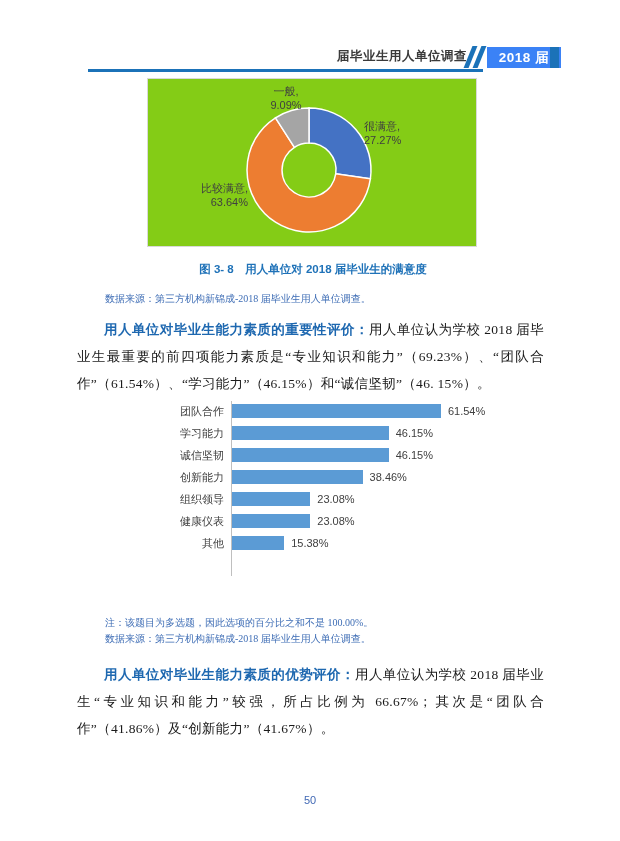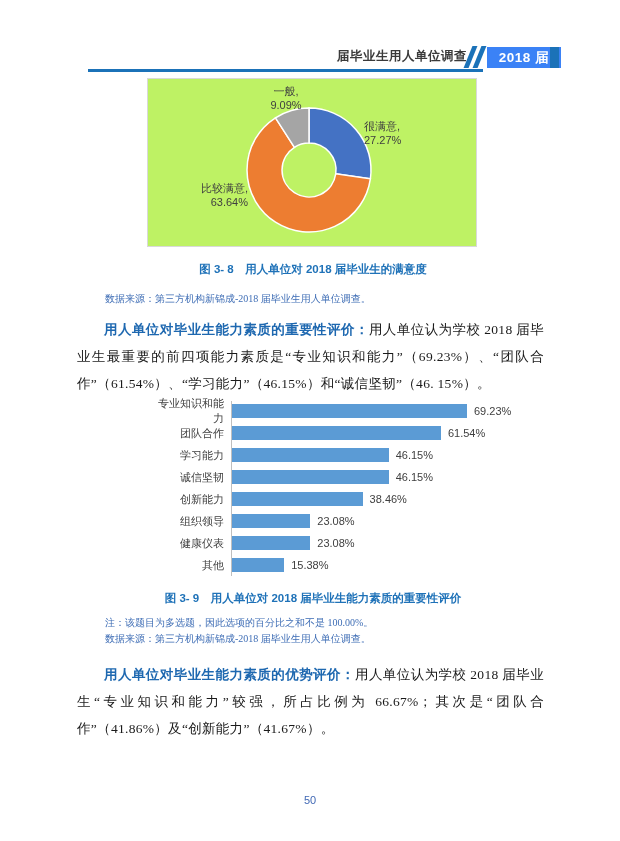--- a/index.html
+++ b/index.html
@@ -11,21 +11,21 @@
              font-size:12.5px;font-weight:bold;color:#3a3a3a;letter-spacing:.5px;}
   .hdr-slash{position:absolute;top:46px;width:5px;height:22px;background:#1b72b8;transform:skewX(-22deg);}
   .hdr-slash.s1{left:468px;} .hdr-slash.s2{left:477px;}
   .hdr-badge{position:absolute;top:47px;left:487px;width:74px;height:21px;background:#3b82f6;
              color:#fff;font-family:"Liberation Sans",sans-serif;font-weight:bold;font-size:13.5px;
              display:flex;align-items:center;justify-content:center;letter-spacing:.5px;text-align:center;}
   .hdr-square{position:absolute;top:47px;left:550px;width:9px;height:21px;background:#1b72b8;}
   .hdr-rule{position:absolute;top:69px;left:88px;width:395px;height:3px;background:#1b72b8;}
 
   
-  .donut-box{position:absolute;left:147px;top:78px;width:330px;height:169px;background:#bef264;
+  .donut-box{position:absolute;left:147px;top:78px;width:330px;height:169px;background:#84cc16;
              border:1px solid #d9d9d9;box-sizing:border-box;}
   .donut-box svg{position:absolute;left:0;top:0;}
   .dlabel{position:absolute;font-family:"Liberation Sans",sans-serif;font-size:11px;color:#404040;
           line-height:14px;white-space:pre-line;}
   .dlabel.l-top{left:103px;top:5px;width:70px;text-align:center;}
   .dlabel.l-right{left:216px;top:40px;text-align:left;}
   .dlabel.l-left{left:10px;top:102px;width:90px;text-align:right;}
 
   
   .fig-caption{position:absolute;left:0;right:0;text-align:center;
@@ -81,25 +81,20 @@
 
   <div class="fig-caption cap1">图 3- 8　用人单位对 2018 届毕业生的满意度</div>
   <div class="note note1">数据来源：第三方机构新锦成-2018 届毕业生用人单位调查。</div>
 
   <div class="para p1"><span class="lead">用人单位对毕业生能力素质的重要性评价：</span><span>用人单位认为学校 2018 届毕业生最重要的前四项能力素质是“专业知识和能力”（69.23%）、“团队合作”（61.54%）、“学习能力”（46.15%）和“诚信坚韧”（46. 15%）。</span></div>
 
   <div class="barchart">
     <div class="axis"></div>
     <div id="bar-rows">
         <div class="bar-row">
-          <div class="bar-cat">专业知识和能力</div>
-          <div class="bar-rect" style="width: 235px; background: rgb(91, 155, 213);"></div>
-          <div class="bar-val">69.23%</div>
-        </div>
-        <div class="bar-row">
           <div class="bar-cat">团队合作</div>
           <div class="bar-rect" style="width: 208.9px; background: rgb(91, 155, 213);"></div>
           <div class="bar-val">61.54%</div>
         </div>
         <div class="bar-row">
           <div class="bar-cat">学习能力</div>
           <div class="bar-rect" style="width: 156.7px; background: rgb(91, 155, 213);"></div>
           <div class="bar-val">46.15%</div>
         </div>
         <div class="bar-row">
@@ -123,21 +118,20 @@
           <div class="bar-val">23.08%</div>
         </div>
         <div class="bar-row">
           <div class="bar-cat">其他</div>
           <div class="bar-rect" style="width: 52.2px; background: rgb(91, 155, 213);"></div>
           <div class="bar-val">15.38%</div>
         </div>
       </div>
   </div>
 
-  <div class="fig-caption cap2">图 3- 9　用人单位对 2018 届毕业生能力素质的重要性评价</div>
   <div class="note note2">
     <div>注：该题目为多选题，因此选项的百分比之和不是 100.00%。</div>
     <div>数据来源：第三方机构新锦成-2018 届毕业生用人单位调查。</div>
   </div>
 
   <div class="para p2"><span class="lead">用人单位对毕业生能力素质的优势评价：</span><span>用人单位认为学校 2018 届毕业生“专业知识和能力”较强，所占比例为 66.67%；其次是“团队合作”（41.86%）及“创新能力”（41.67%）。</span></div>
 
   <div class="pagenum">50</div>
 </div>
 

